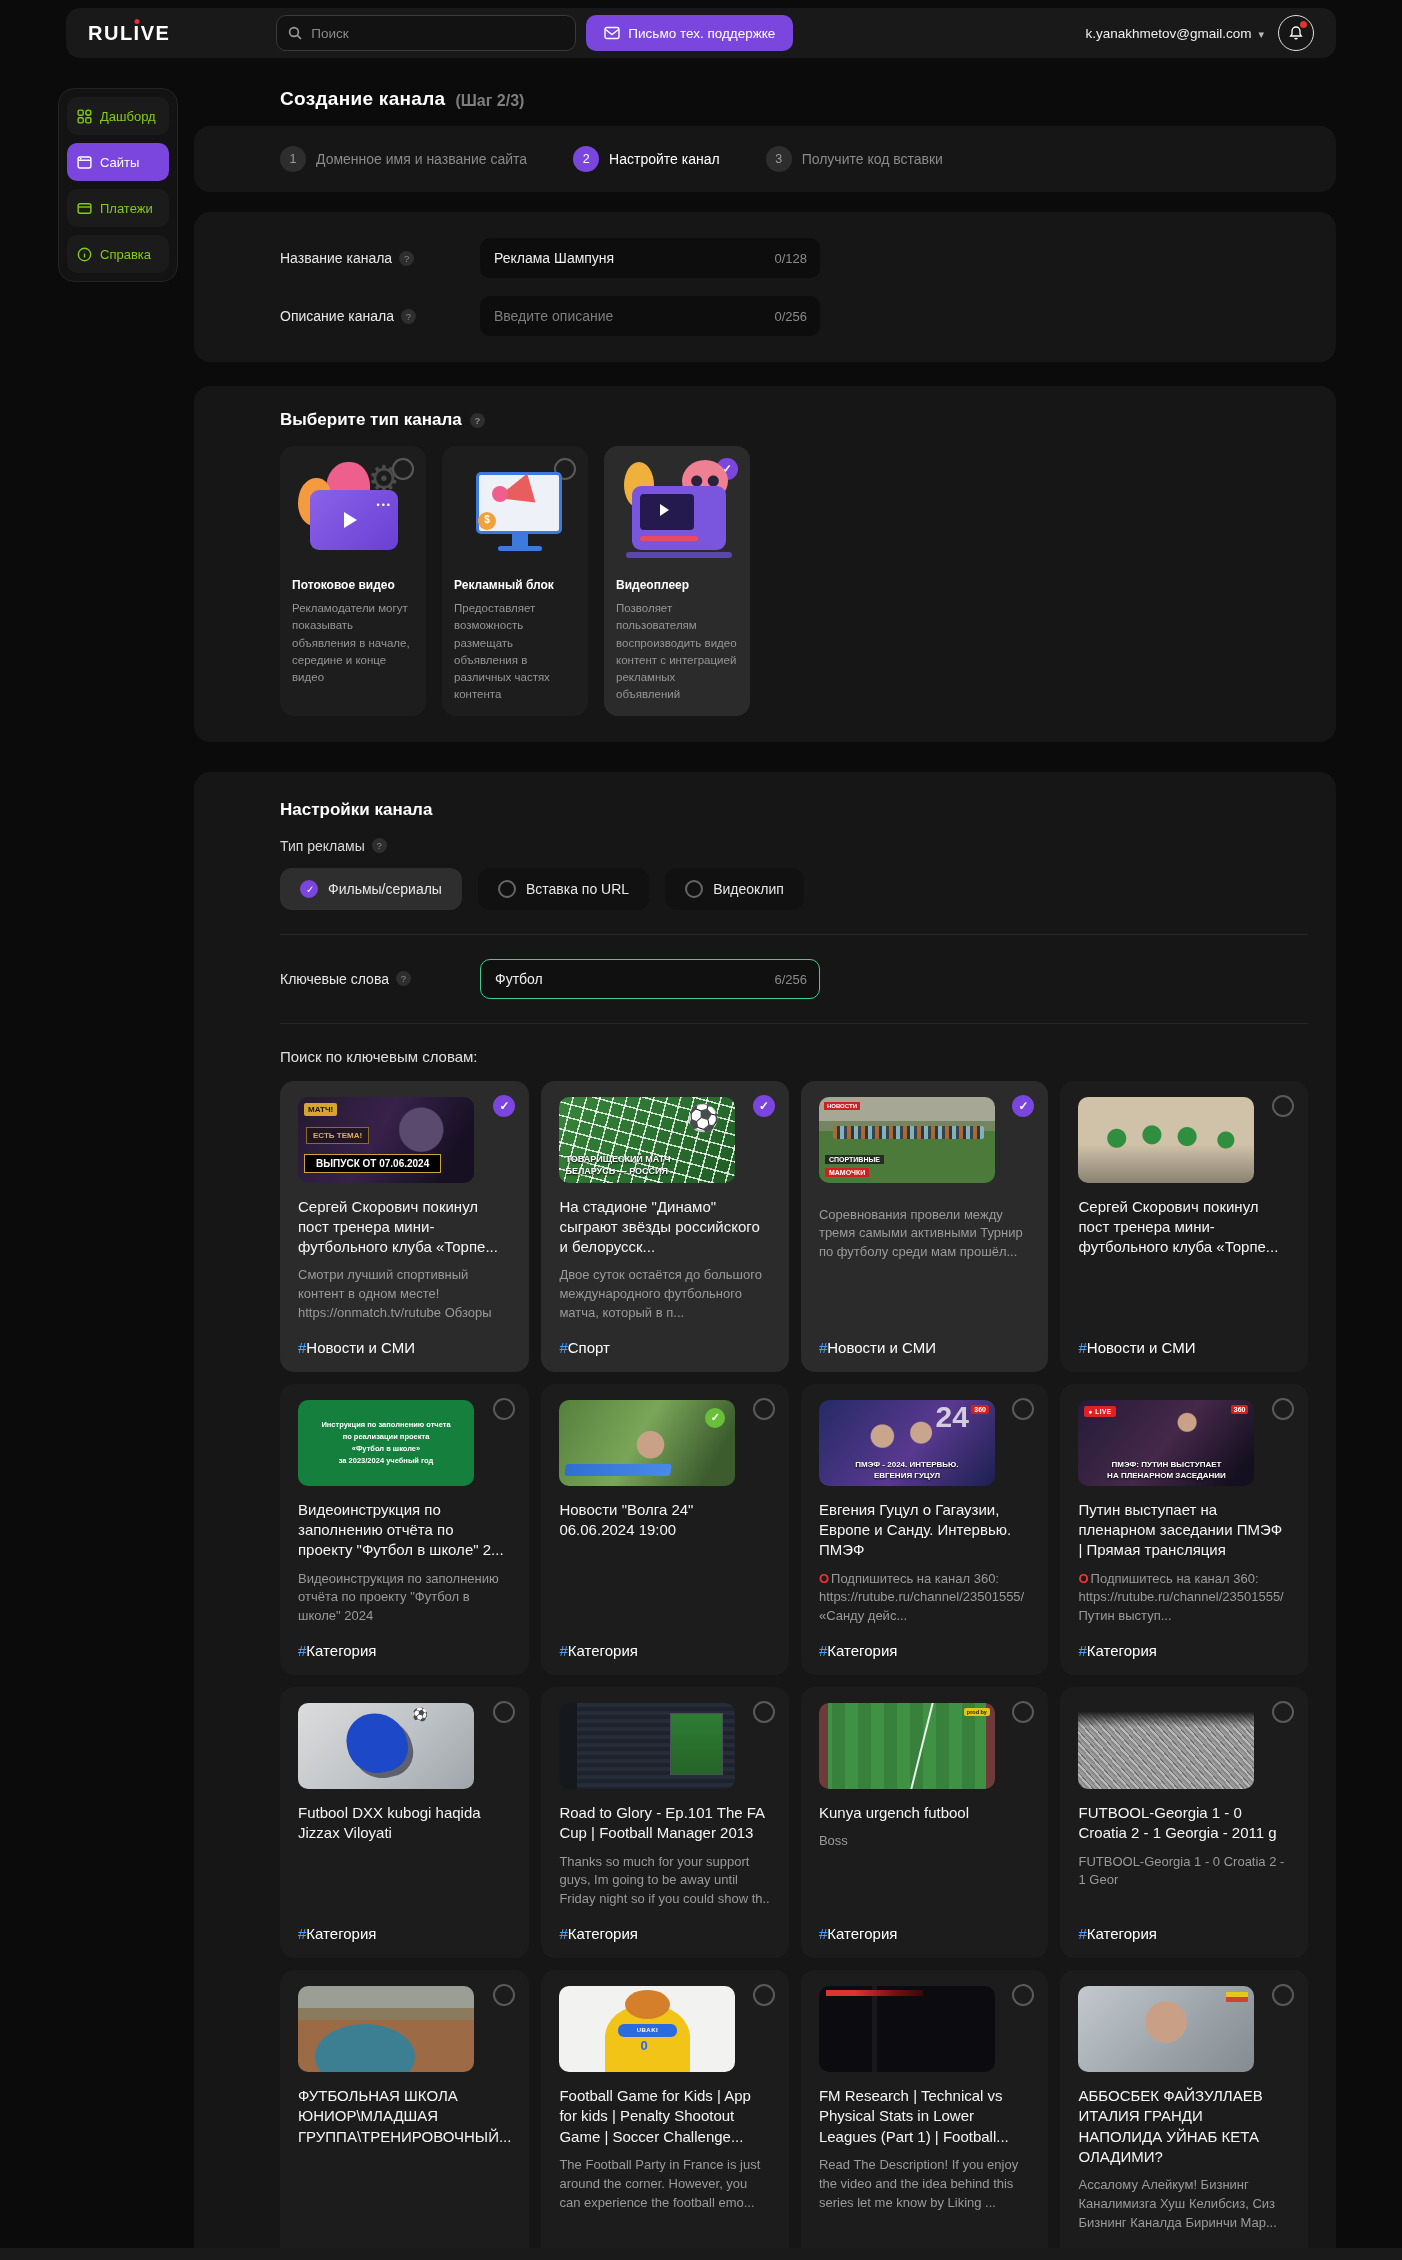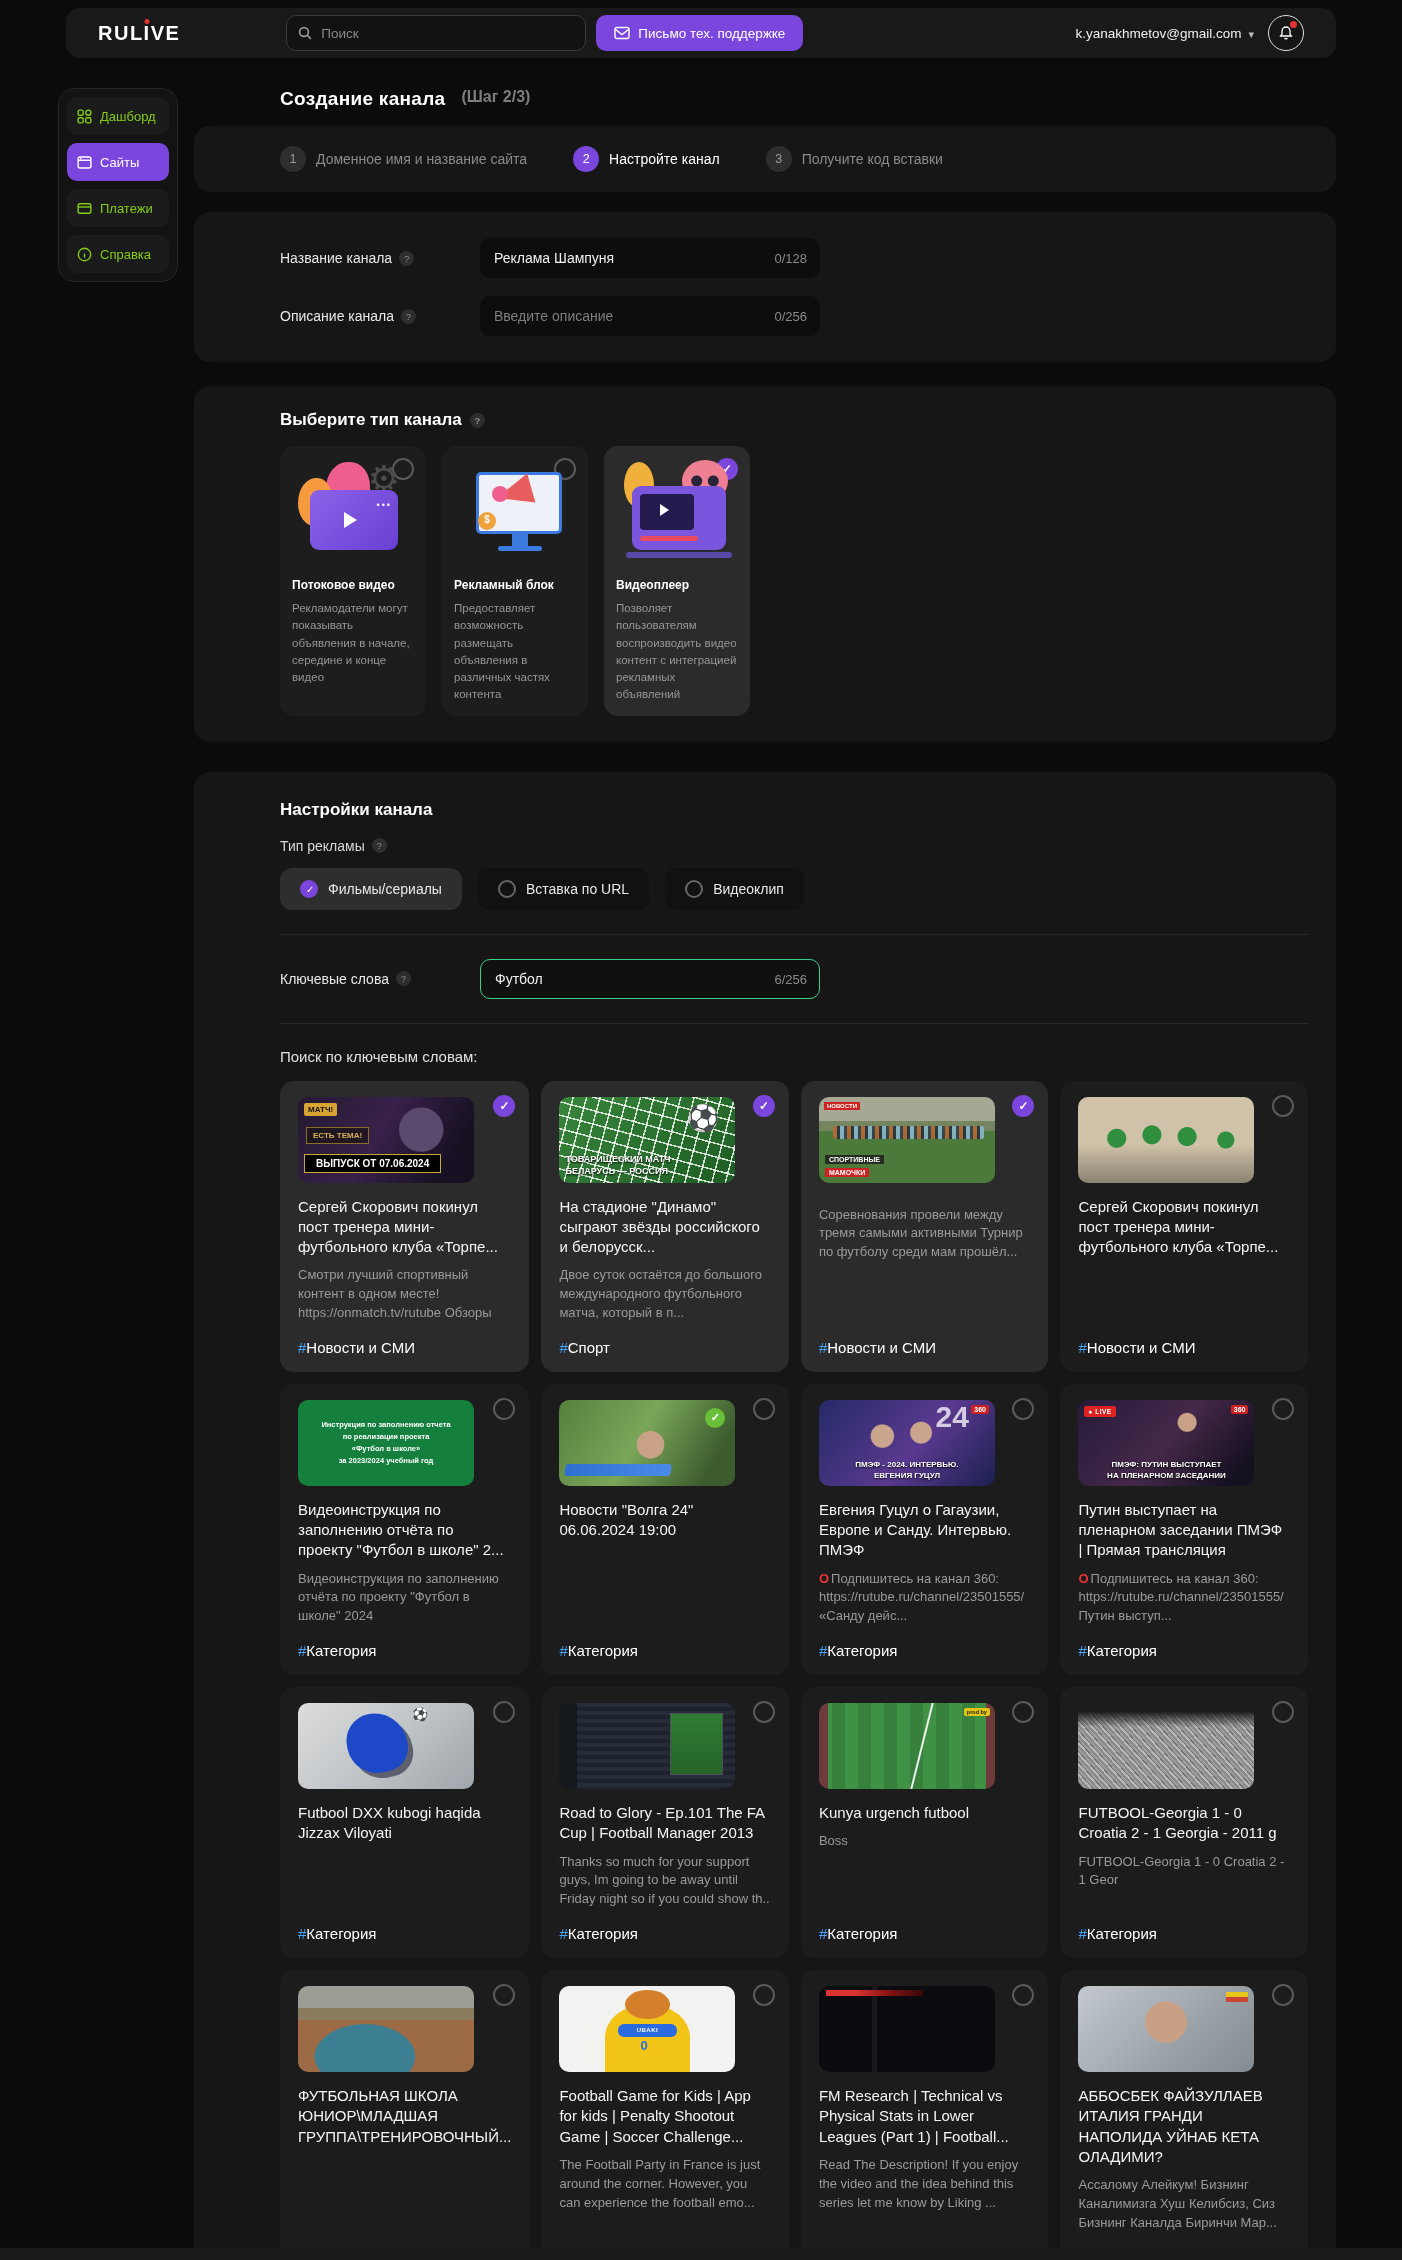--- a/index.html
+++ b/index.html
@@ -2,21 +2,21 @@
 <html><head>
 <meta charset="utf-8">
 <style>
   * { margin:0; padding:0; box-sizing:border-box; }
   html,body { background:#000; }
   body { font-family:"Liberation Sans", sans-serif; }
   .stage { position:relative; width:1402px; height:2260px; background:#0b0b0b; overflow:hidden; margin:0 auto; }
 
   
   .topbar { margin:8px 66px 0 66px; height:50px; background:#191919; border-radius:14px;
-            display:flex; align-items:center; padding:0 32px; }
+            display:flex; align-items:center; padding:0 22px; }
   .logo { font-size:20px; font-weight:800; letter-spacing:1.5px; color:#fff; display:flex; }
   .logo-i { position:relative; }
   .logo-i::after { content:""; position:absolute; top:-3px; left:50%; transform:translateX(-50%);
                    width:5px; height:5px; border-radius:50%; background:#e3342f; }
   .searchwrap { position:relative; margin-left:106px; }
   .search { width:300px; height:36px; background:#121212; border:1px solid #3a3a3a; border-radius:10px;
             color:#ddd; font-size:13.5px; padding:0 12px 0 34px; outline:none; font-family:inherit; }
   .search::placeholder { color:#8a8a8a; }
   .searchwrap svg { position:absolute; left:11px; top:10px; }
   .support-btn { margin-left:10px; height:36px; background:#7b46dd; border:none; border-radius:10px;
@@ -34,21 +34,21 @@
   .layout { display:flex; gap:16px; margin:30px 66px 0 58px; }
   .sidebar { flex:none; width:120px; background:#131313; border:1px solid #242424; border-radius:16px;
              padding:8px; display:flex; flex-direction:column; gap:8px; height:max-content; }
   .side-item { height:38px; background:#1b1b1b; border-radius:10px; display:flex; align-items:center;
                gap:8px; padding:0 10px; color:#84cc16; font-size:13px; cursor:pointer; }
   .side-item.active { background:#7b46dd; color:#fff; }
   .side-item svg { flex:none; }
   .main { flex:1; min-width:0; display:flex; flex-direction:column; }
 
   
-  .page-title-row { margin-left:86px; display:flex; align-items:flex-start; gap:16px; }
+  .page-title-row { margin-left:86px; display:flex; align-items:flex-end; gap:10px; }
   .page-title { color:#fff; font-size:19px; font-weight:bold; letter-spacing:.3px; }
   .step-note { color:#7e7e7e; font-size:16px; font-weight:bold; }
   .panel { background:#161616; border-radius:16px; }
   .steps-panel { margin-top:16px; padding:20px 28px 20px 86px; display:flex; align-items:center; gap:46px; }
   .step { display:flex; align-items:center; gap:10px; cursor:pointer; }
   .step-circle { width:26px; height:26px; border-radius:50%; background:#2e2e2e; color:#9a9a9a;
                  font-size:12.5px; display:flex; align-items:center; justify-content:center; }
   .step-label { color:#8a8a8a; font-size:14px; }
   .step.active .step-circle { background:#7b46dd; color:#fff; }
   .step.active .step-label { color:#fff; }

